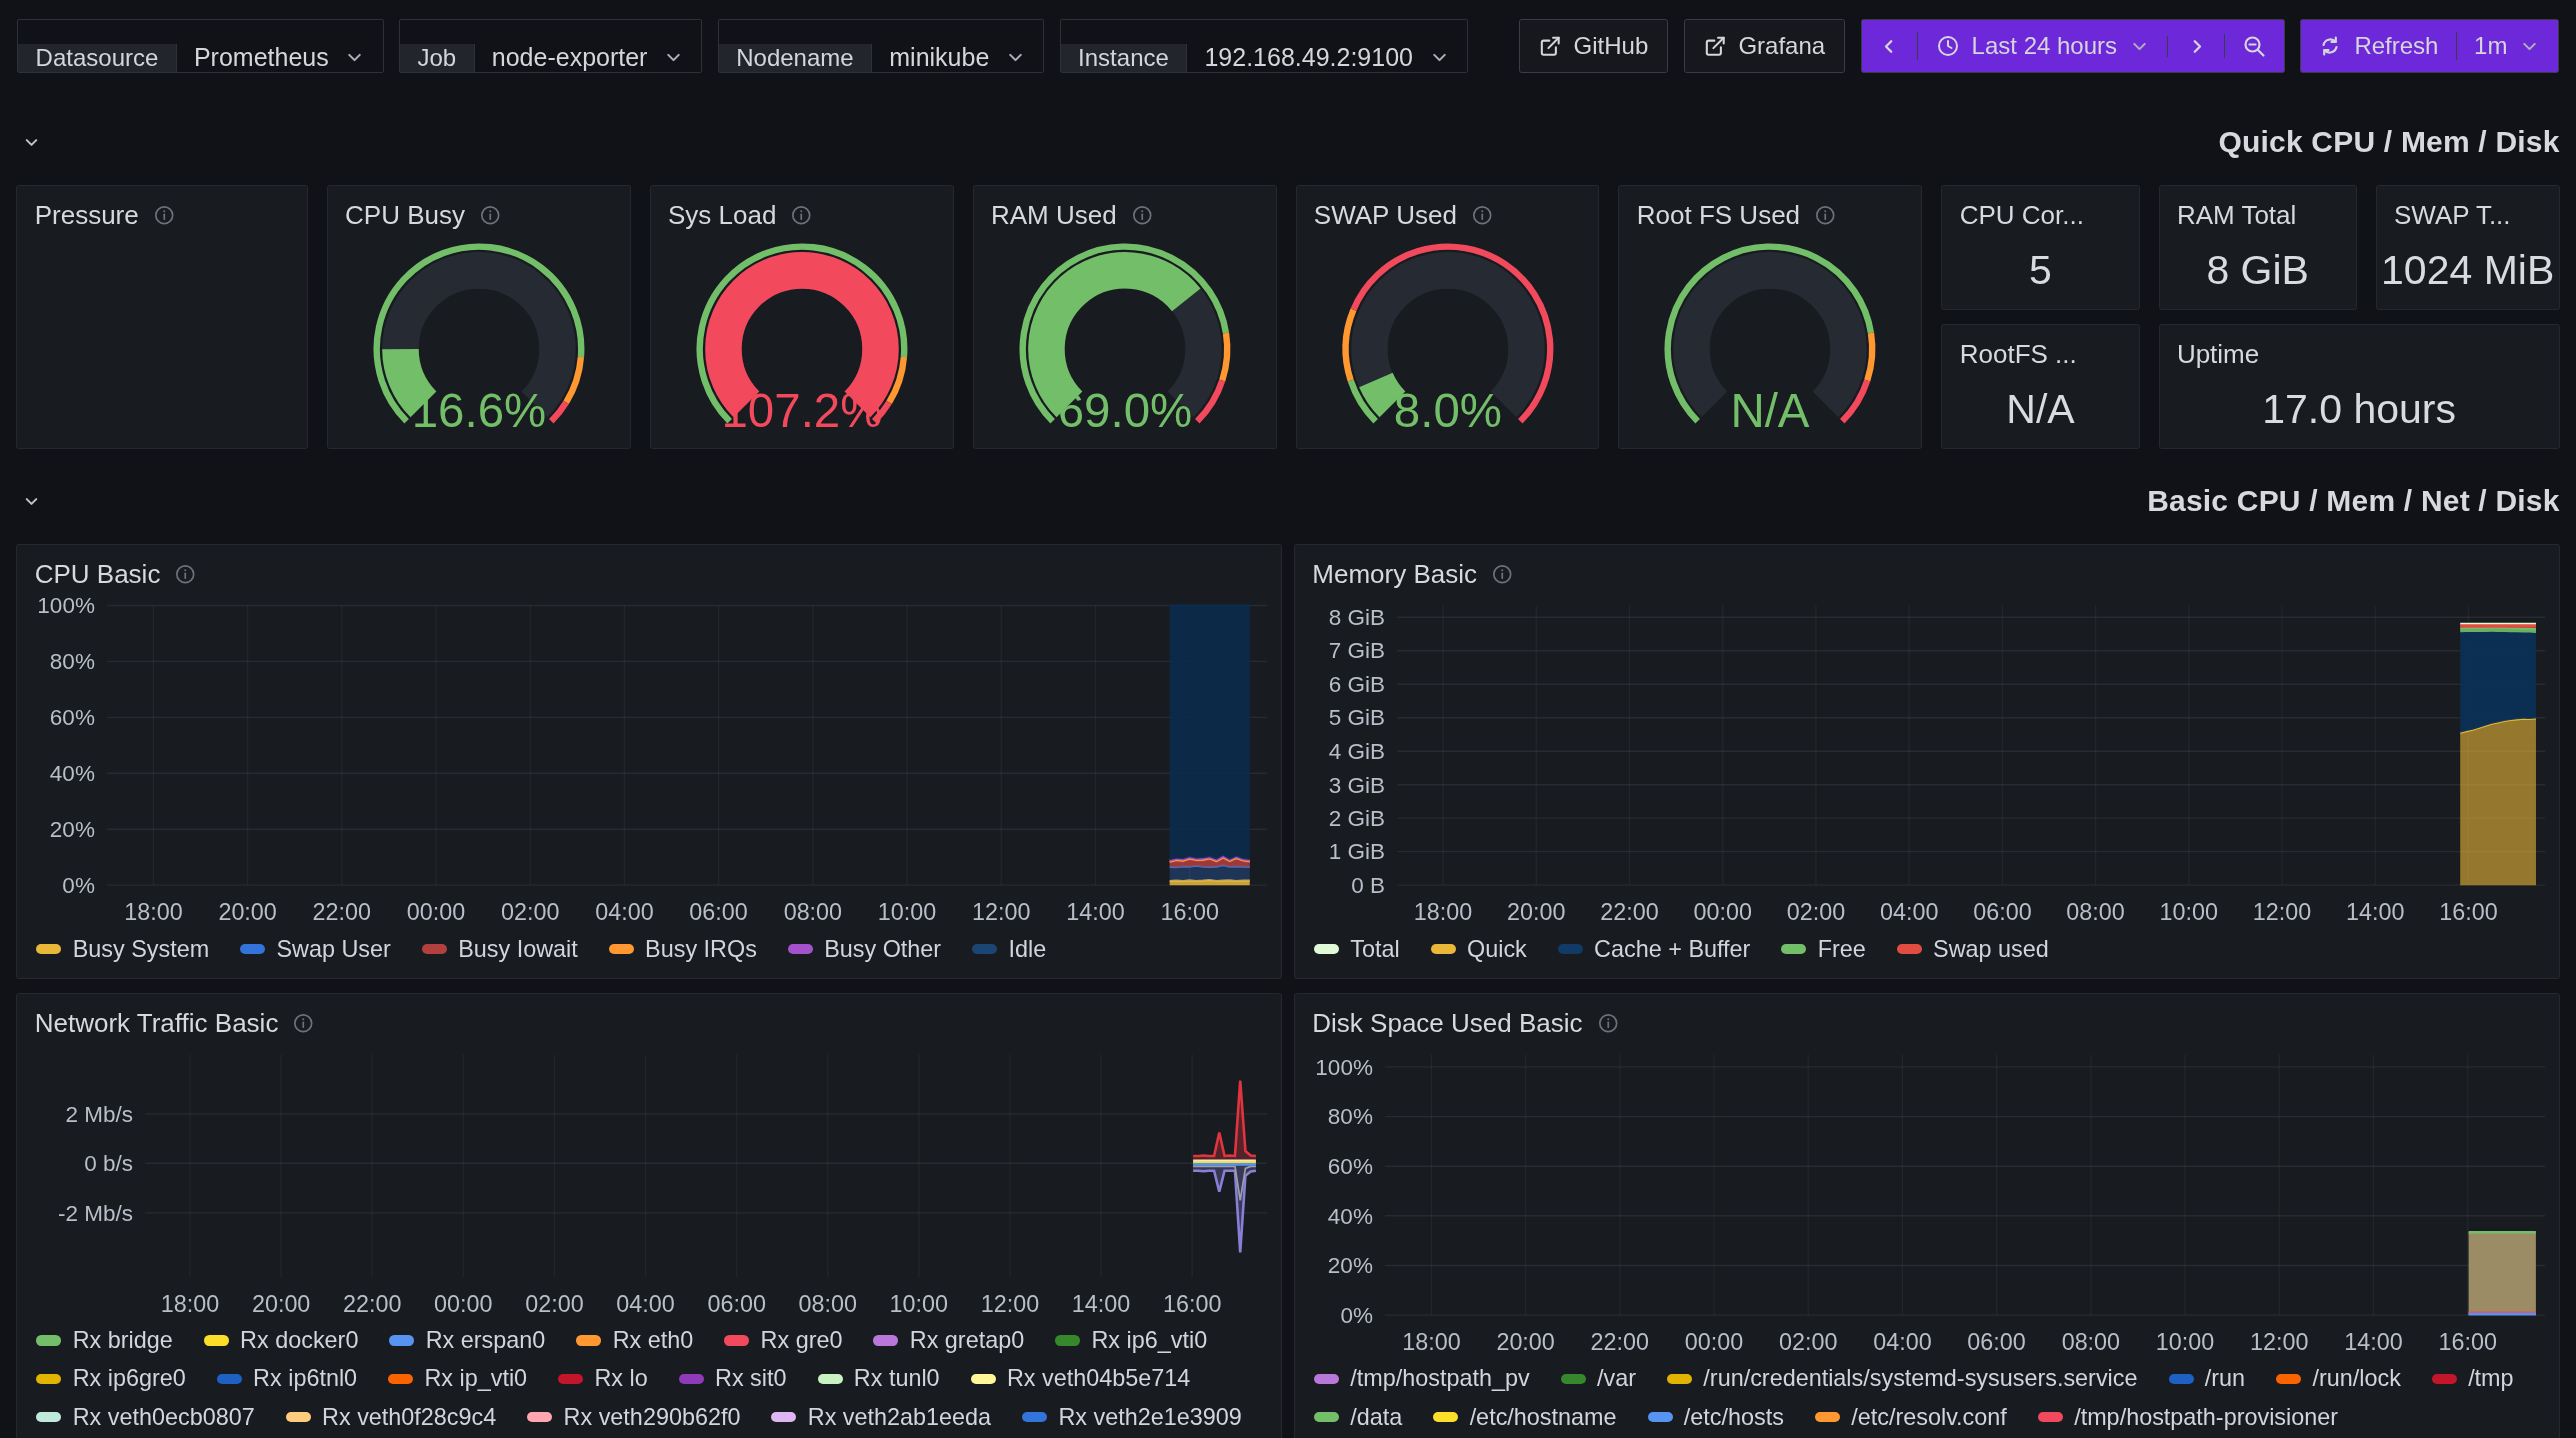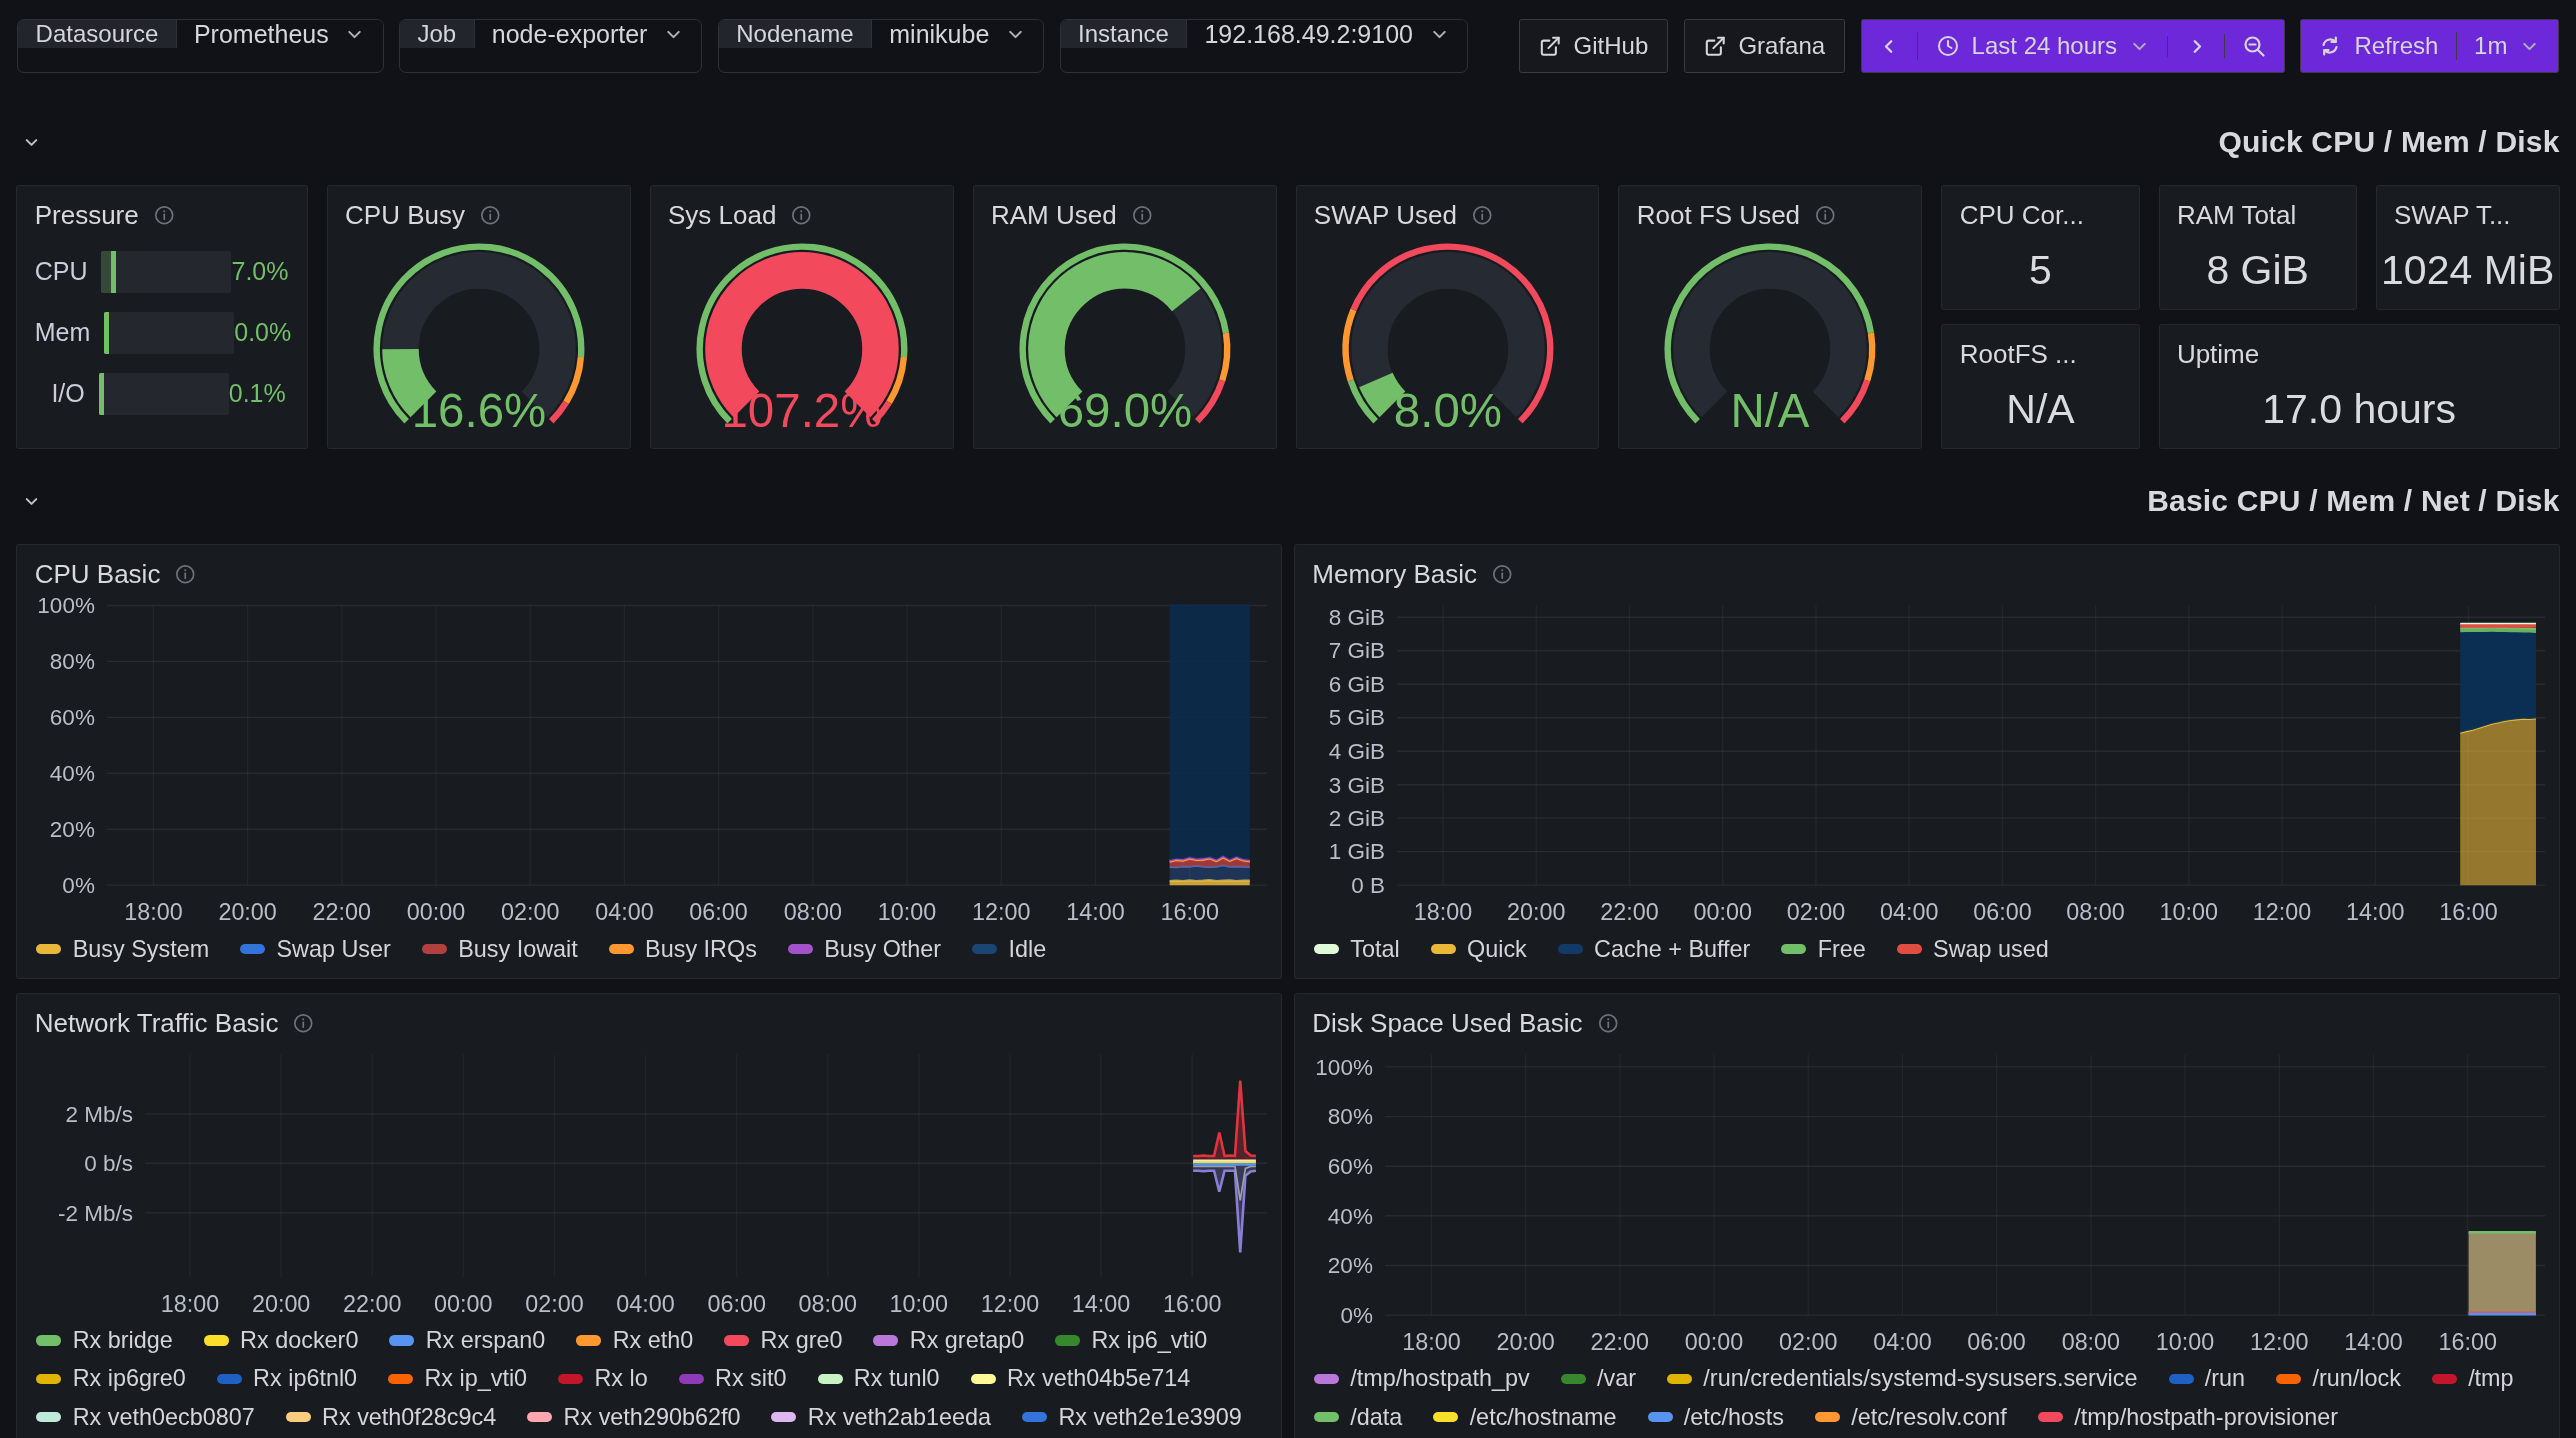--- a/index.html
+++ b/index.html
@@ -11,22 +11,22 @@
     -webkit-font-smoothing:antialiased;
   }
   .app { width:100%; height:100%; display:flex; flex-direction:column; }
 
   
   .toolbar {
     display:flex; align-items:center; gap:15.6px;
     padding:19px 17.3px 17.3px 17.3px;
   }
   .var-picker {
-    display:inline-flex; align-items:flex-start; height:54px;
-    border:0.9px solid #2e3138; border-radius:7px; overflow:hidden;
+    display:inline-flex; align-items:flex-end; height:54px;
+    border:0.9px solid #2e3138; border-radius:2px; overflow:hidden;
     cursor:pointer;
   }
   .var-label {
     display:flex; align-items:center; padding:0 17.3px;
     background:#22252b; color:#d5d6db; font-size:24px;
     border-right:0.9px solid #2e3138;
   }
   .var-value {
     display:flex; align-items:center; gap:15.6px; padding:0 17.3px;
     background:#111217; color:#d5d6db; font-size:25px;
@@ -283,43 +283,20 @@
       <section class="panel span-rows">
         <div class="panel-head">
           <span class="panel-title">Pressure</span>
           <span class="icon info-icon">
               <svg width="22.5" height="22.5" viewBox="0 0 24 24" fill="none" stroke="#9d9eab" stroke-width="1.8" stroke-linecap="round">
                 <circle cx="12" cy="12" r="9"></circle>
                 <line x1="12" y1="11" x2="12" y2="16.2"></line>
                 <circle cx="12" cy="7.8" r="1.1" fill="#9d9eab" stroke="none"></circle>
               </svg>
             </span>
-        </div>
-        <div class="pressure-body">
-          <div class="p-row">
-            <span class="p-label">CPU</span>
-            <span class="p-track">
-                <span class="p-fill" style="width: 14.3px;"></span>
-              </span>
-            <span class="p-value">7.0%</span>
-          </div>
-          <div class="p-row">
-            <span class="p-label">Mem</span>
-            <span class="p-track">
-                <span class="p-fill" style="width: 5.2px;"></span>
-              </span>
-            <span class="p-value">0.0%</span>
-          </div>
-          <div class="p-row">
-            <span class="p-label">I/O</span>
-            <span class="p-track">
-                <span class="p-fill" style="width: 5.3px;"></span>
-              </span>
-            <span class="p-value">0.1%</span>
-          </div>
         </div>
       </section>
 
       <section class="panel gauge-panel span-rows">
         <div class="panel-head">
           <span class="panel-title">CPU Busy</span>
           <span class="icon info-icon">
               <svg width="22.5" height="22.5" viewBox="0 0 24 24" fill="none" stroke="#9d9eab" stroke-width="1.8" stroke-linecap="round">
                 <circle cx="12" cy="12" r="9"></circle>
                 <line x1="12" y1="11" x2="12" y2="16.2"></line>

